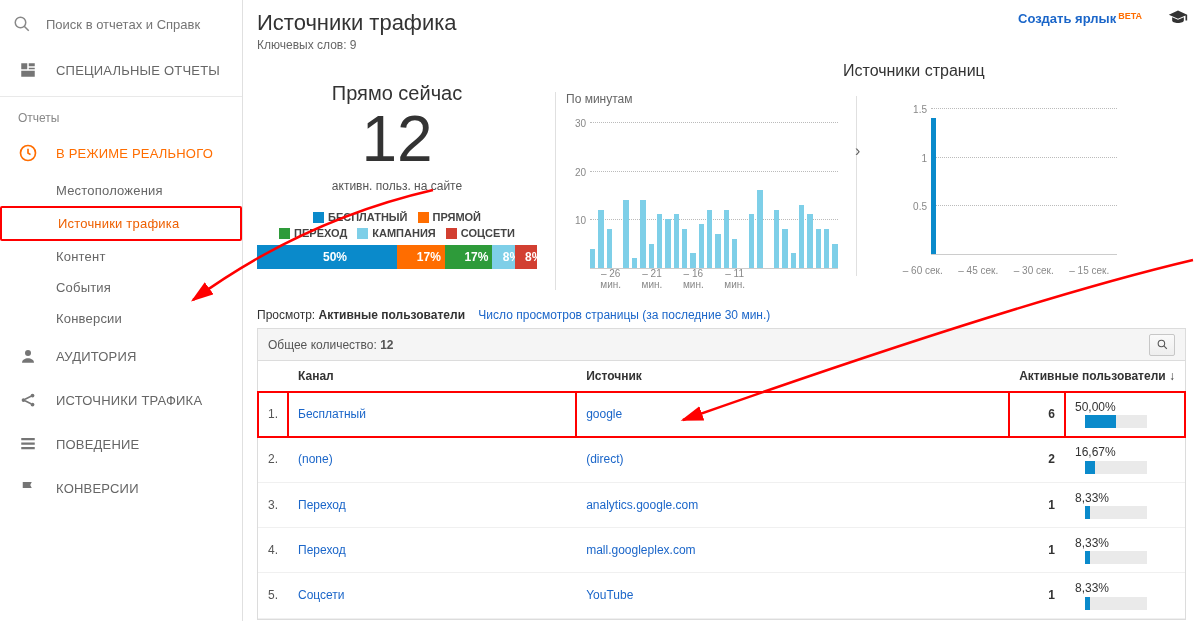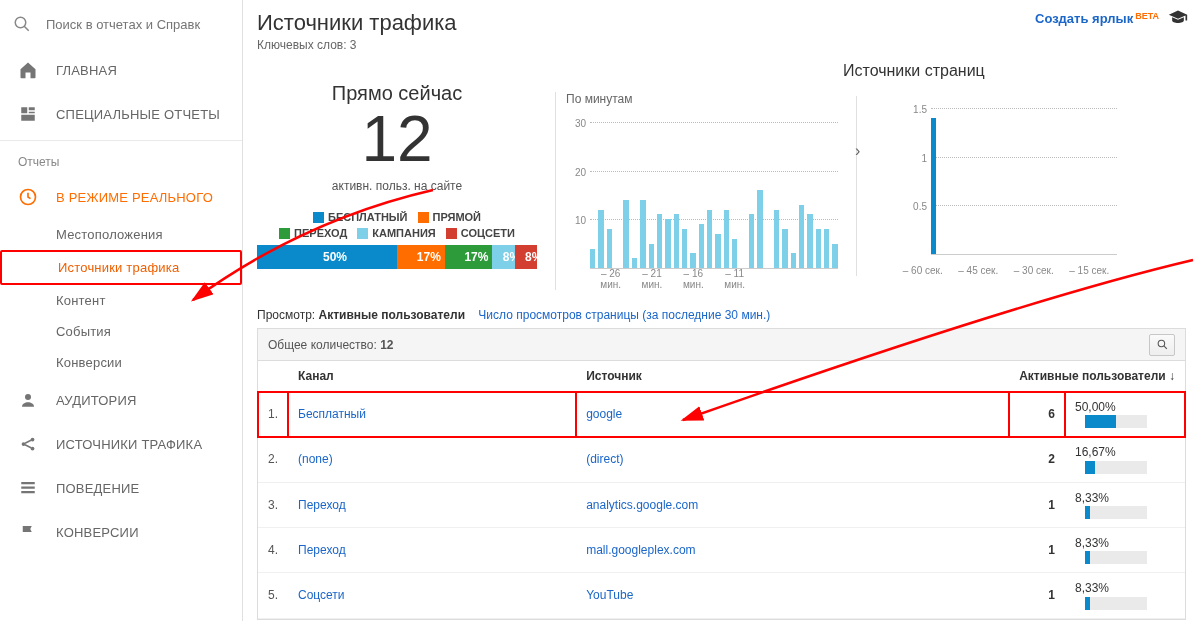--- a/index.html
+++ b/index.html
@@ -12,21 +12,21 @@
   .nav-item { display: flex; align-items: center; padding: 12px 18px; gap: 18px; color: #666; font-size: 13px; text-transform: uppercase; letter-spacing: .2px; cursor: pointer; }
   .nav-item.small { padding: 8px 18px 8px 56px; text-transform: none; font-size: 13px; }
   .nav-group-label { padding: 10px 18px 6px; color: #888; font-size: 12px; }
   .nav-item.active-top { color: #ff6d00; }
   .nav-item.active-top .icon-slot svg { stroke: #ff6d00; }
   .nav-sub-active { border: 2px solid #f00; border-radius: 2px; color: #ee6002; padding: 6px 14px 6px 52px; }
   .icon-slot { width: 20px; height: 20px; display: flex; align-items: center; justify-content: center; color: #757575; }
   .divider { height: 1px; background: #e9e9e9; margin: 4px 0; }
   
   .main { flex: 1; position: relative; padding: 10px 14px; }
-  .top-links { position: absolute; top: 8px; right: 12px; display: flex; align-items: center; gap: 9px; }
+  .top-links { position: absolute; top: 8px; right: 12px; display: flex; align-items: center; gap: 26px; }
   .top-links a { color: #1b66c9; font-weight: 700; font-size: 13px; text-decoration: none; }
   .beta { color: #ff6d00; font-size: 9px; font-weight: 700; vertical-align: top; margin-left: 2px; }
   .grad-icon { filter: grayscale(0); }
   h1.title { font-size: 22px; color: #333; font-weight: 400; margin-bottom: 2px; }
   .sub { font-size: 12px; color: #666; }
   
   .pageviews-hdr { position: absolute; left: 600px; top: 62px; font-size: 16px; color: #333; }
   .panel-row { display: flex; gap: 18px; margin-top: 24px; align-items: flex-start; }
   .card-left { width: 280px; text-align: center; }
   .rt-title { font-size: 20px; color: #333; margin-top: 6px; }
@@ -88,28 +88,20 @@
     <div class="search-row">
       <span class="icon-slot">
         <svg width="18" height="18" viewBox="0 0 24 24" fill="none" stroke="#888" stroke-width="2">
             <circle cx="10" cy="10" r="7"></circle>
             <line x1="21" y1="21" x2="15" y2="15"></line>
           </svg>
       </span>
       <input placeholder="Поиск в отчетах и Справк" style="">
     </div>
 
-    <div class="nav-item">
-      <span class="icon-slot">
-        <svg width="20" height="20" viewBox="0 0 24 24" fill="#757575">
-            <path d="M3 11l9-8 9 8v10a1 1 0 0 1-1 1h-5v-7h-6v7H4a1 1 0 0 1-1-1z"></path>
-          </svg>
-      </span>
-      <span>ГЛАВНАЯ</span>
-    </div>
 
     <div class="nav-item">
       <span class="icon-slot">
         <svg width="18" height="18" viewBox="0 0 24 24" fill="#757575">
             <rect x="3" y="3" width="8" height="8"></rect>
             <rect x="13" y="3" width="8" height="4"></rect>
             <rect x="13" y="9" width="8" height="2"></rect>
             <rect x="3" y="13" width="18" height="8"></rect>
           </svg>
       </span>
@@ -190,21 +182,21 @@
       <a href="#"><span>Создать ярлык</span><sup class="beta">BETA</sup></a>
       <span class="icon-slot grad-icon">
         <svg width="22" height="22" viewBox="0 0 24 24" fill="#333">
             <path d="M12 3L1 8l11 5 9-4.1V15h2V8z"></path>
             <path d="M5 11v4c0 1.7 3.1 3 7 3s7-1.3 7-3v-4l-7 3.2z"></path>
           </svg>
       </span>
     </div>
 
     <h1 class="title">Источники трафика</h1>
-    <div class="sub">Ключевых слов: 3</div>
+    <div class="sub">Ключевых слов: 9</div>
 
     <div class="pageviews-hdr">Источники страниц</div>
 
     <div class="panel-row">
 
       <div class="card-left">
         <div class="rt-title">Прямо сейчас</div>
         <div class="rt-big">12</div>
         <div class="rt-caption">активн. польз. на сайте</div>
 

